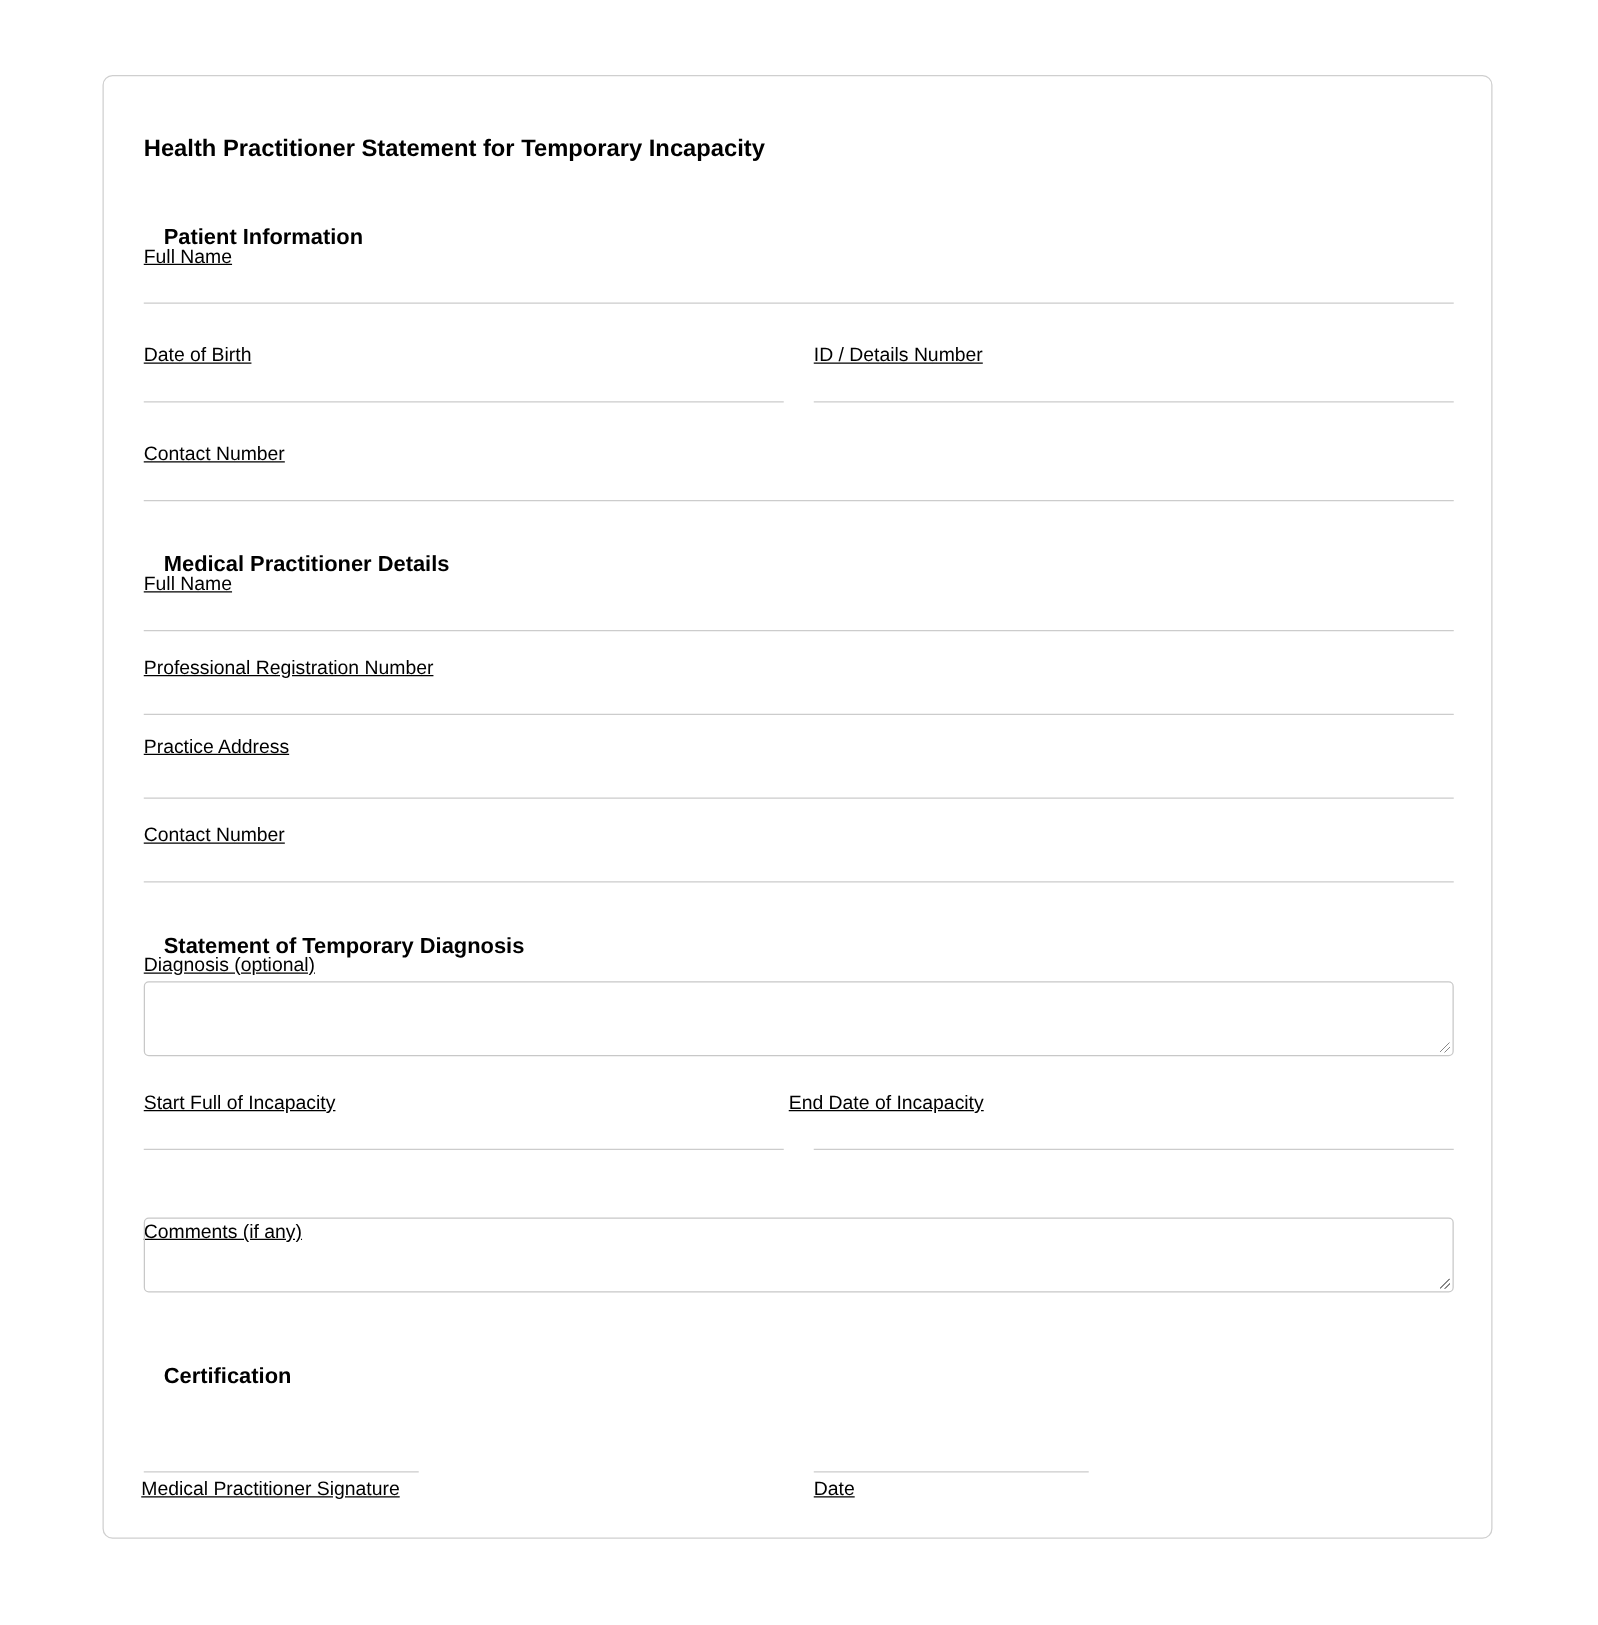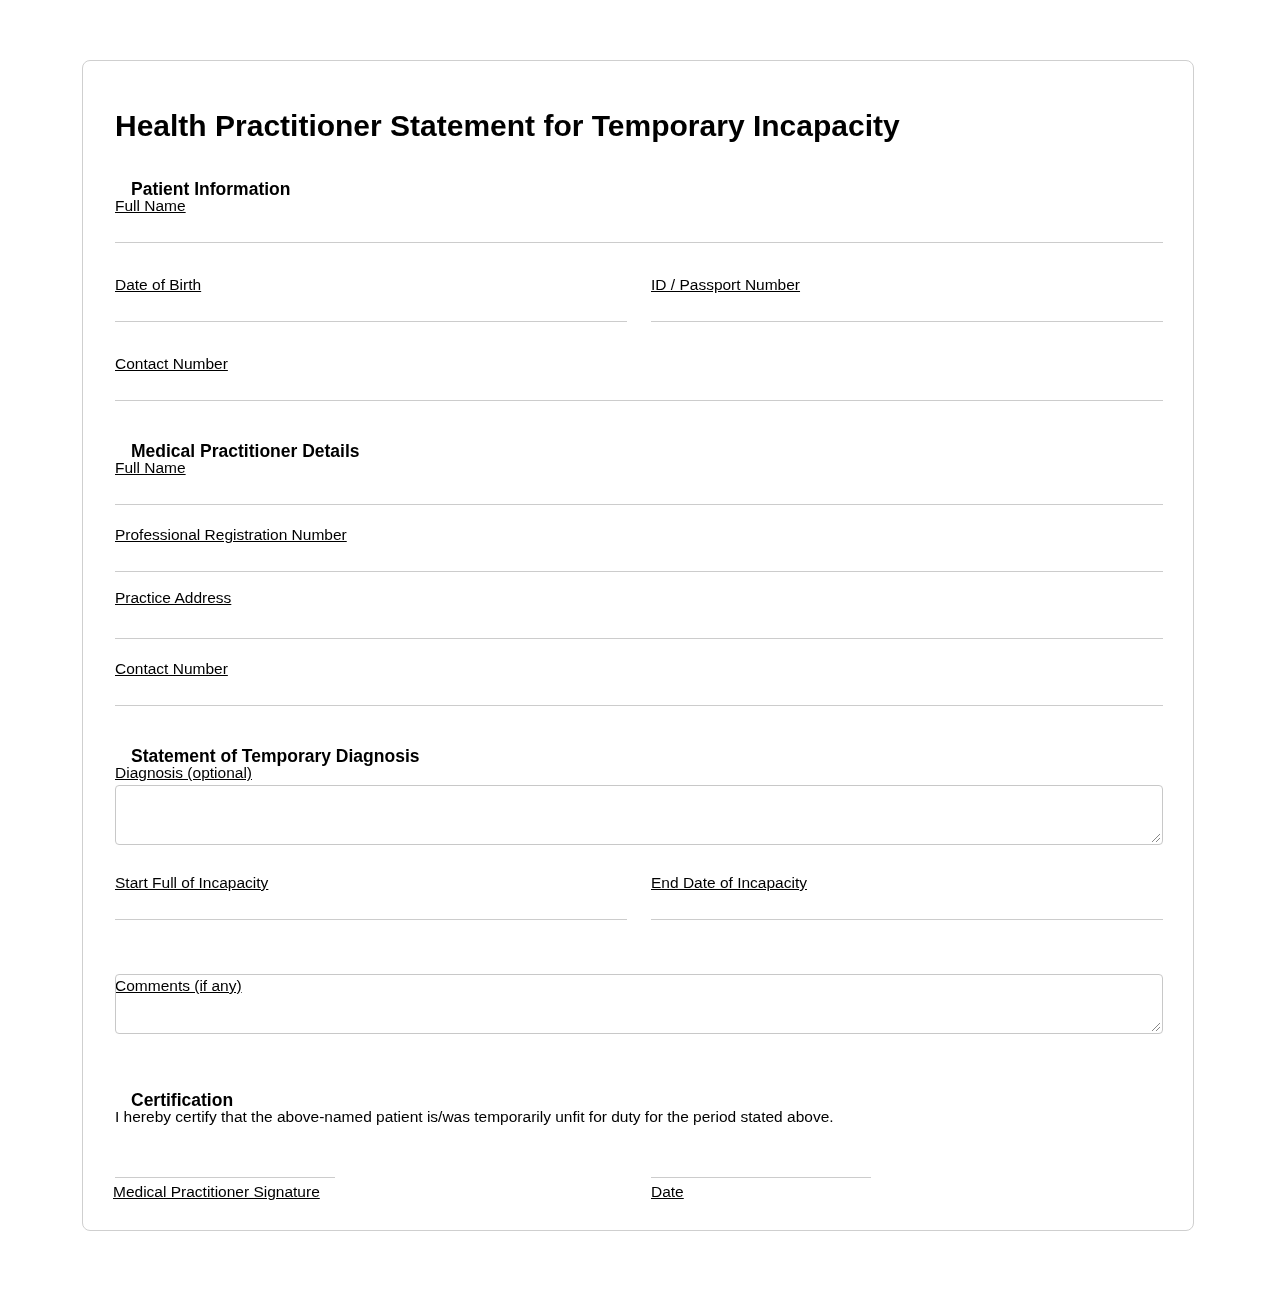--- a/index.html
+++ b/index.html
@@ -2,21 +2,21 @@
 <html><head>
 <meta charset="utf-8">
 <style>
   html, body { margin: 0; padding: 0; background: #ffffff; }
   body { font-family: "Liberation Sans", sans-serif; color: #000; width: 1278px; height: 1300px; position: relative; }
   .card {
     position: absolute; left: 82px; top: 60px; width: 1112px; height: 1171px;
     border: 1px solid #cfcfcf; border-radius: 8px; box-sizing: border-box;
     padding: 0 32px;
   }
-  .title { position: absolute; left: 32px; top: 48px; margin: 0; font-size: 30px; font-weight: bold; }
+  .title { position: absolute; left: 32px; top: 48px; margin: 0; font-size: 19px; font-weight: bold; }
   .h2 { position: absolute; left: 32px; margin: 16px; font-size: 17.5px; font-weight: bold; }
   .label { position: absolute; font-size: 15.5px; text-decoration: underline; }
   .line { position: absolute; height: 0; border-top: 1px solid #cccccc; }
   .ta {
     position: absolute; left: 32px; width: 1048px; height: 60px; box-sizing: border-box;
     border: 1px solid #c8c8c8; border-radius: 4px; resize: vertical; font-family: "Liberation Sans", sans-serif;
   }
   .grip { position: absolute; right: 2px; bottom: 2px; width: 8px; height: 8px;
     background: linear-gradient(135deg, transparent 45%, #888 45%, #888 52%, transparent 52%, transparent 70%, #888 70%, #888 77%, transparent 77%); }
   .para { position: absolute; left: 32px; font-size: 15.5px; }
@@ -26,21 +26,21 @@
 
 <div class="card">
   <h1 class="title">Health Practitioner Statement for Temporary Incapacity</h1>
 
   <h2 class="h2" style="top:102px">Patient Information</h2>
   <div class="label" style="left:32px; top:136px">Full Name</div>
   <div class="line" style="left:32px; top:181px; width:1048px"></div>
 
   <div class="label" style="left:32px; top:215px">Date of Birth</div>
   <div class="line" style="left:32px; top:260px; width:512px"></div>
-  <div class="label" style="left:568px; top:215px">ID / Passport Number</div>
+  <div class="label" style="left:568px; top:215px">ID / Details Number</div>
   <div class="line" style="left:568px; top:260px; width:512px"></div>
 
   <div class="label" style="left:32px; top:294px">Contact Number</div>
   <div class="line" style="left:32px; top:339px; width:1048px"></div>
 
   <h2 class="h2" style="top:364px">Medical Practitioner Details</h2>
   <div class="label" style="left:32px; top:398px">Full Name</div>
   <div class="line" style="left:32px; top:443px; width:1048px"></div>
 
   <div class="label" style="left:32px; top:465px">Professional Registration Number</div>
@@ -54,29 +54,28 @@
 
   <h2 class="h2" style="top:669px">Statement of Temporary Diagnosis</h2>
   <div class="label" style="left:32px; top:703px">Diagnosis (optional)</div>
   <div class="ta" style="top:724px">
     <span></span>
     <div class="grip"></div>
   </div>
 
   <div class="label" style="left:32px; top:813px">Start Full of Incapacity</div>
   <div class="line" style="left:32px; top:858px; width:512px"></div>
-  <div class="label" style="left:568px; top:813px">End Date of Incapacity</div>
+  <div class="label" style="left:548px; top:813px">End Date of Incapacity</div>
   <div class="line" style="left:568px; top:858px; width:512px"></div>
 
   <div class="label" style="left:32px; top:916px">Comments (if any)</div>
   <div class="ta" style="top:913px">
     <span></span>
     <div class="grip"></div>
   </div>
 
   <h2 class="h2" style="top:1013px">Certification</h2>
-  <div class="para" style="top:1047px">I hereby certify that the above-named patient is/was temporarily unfit for duty for the period stated above.</div>
 
   <div class="line" style="left:32px; top:1116px; width:220px"></div>
   <div class="label" style="left:30px; top:1122px">Medical Practitioner Signature</div>
   <div class="line" style="left:568px; top:1116px; width:220px"></div>
   <div class="label" style="left:568px; top:1122px">Date</div>
 </div>
 
 </body></html>

